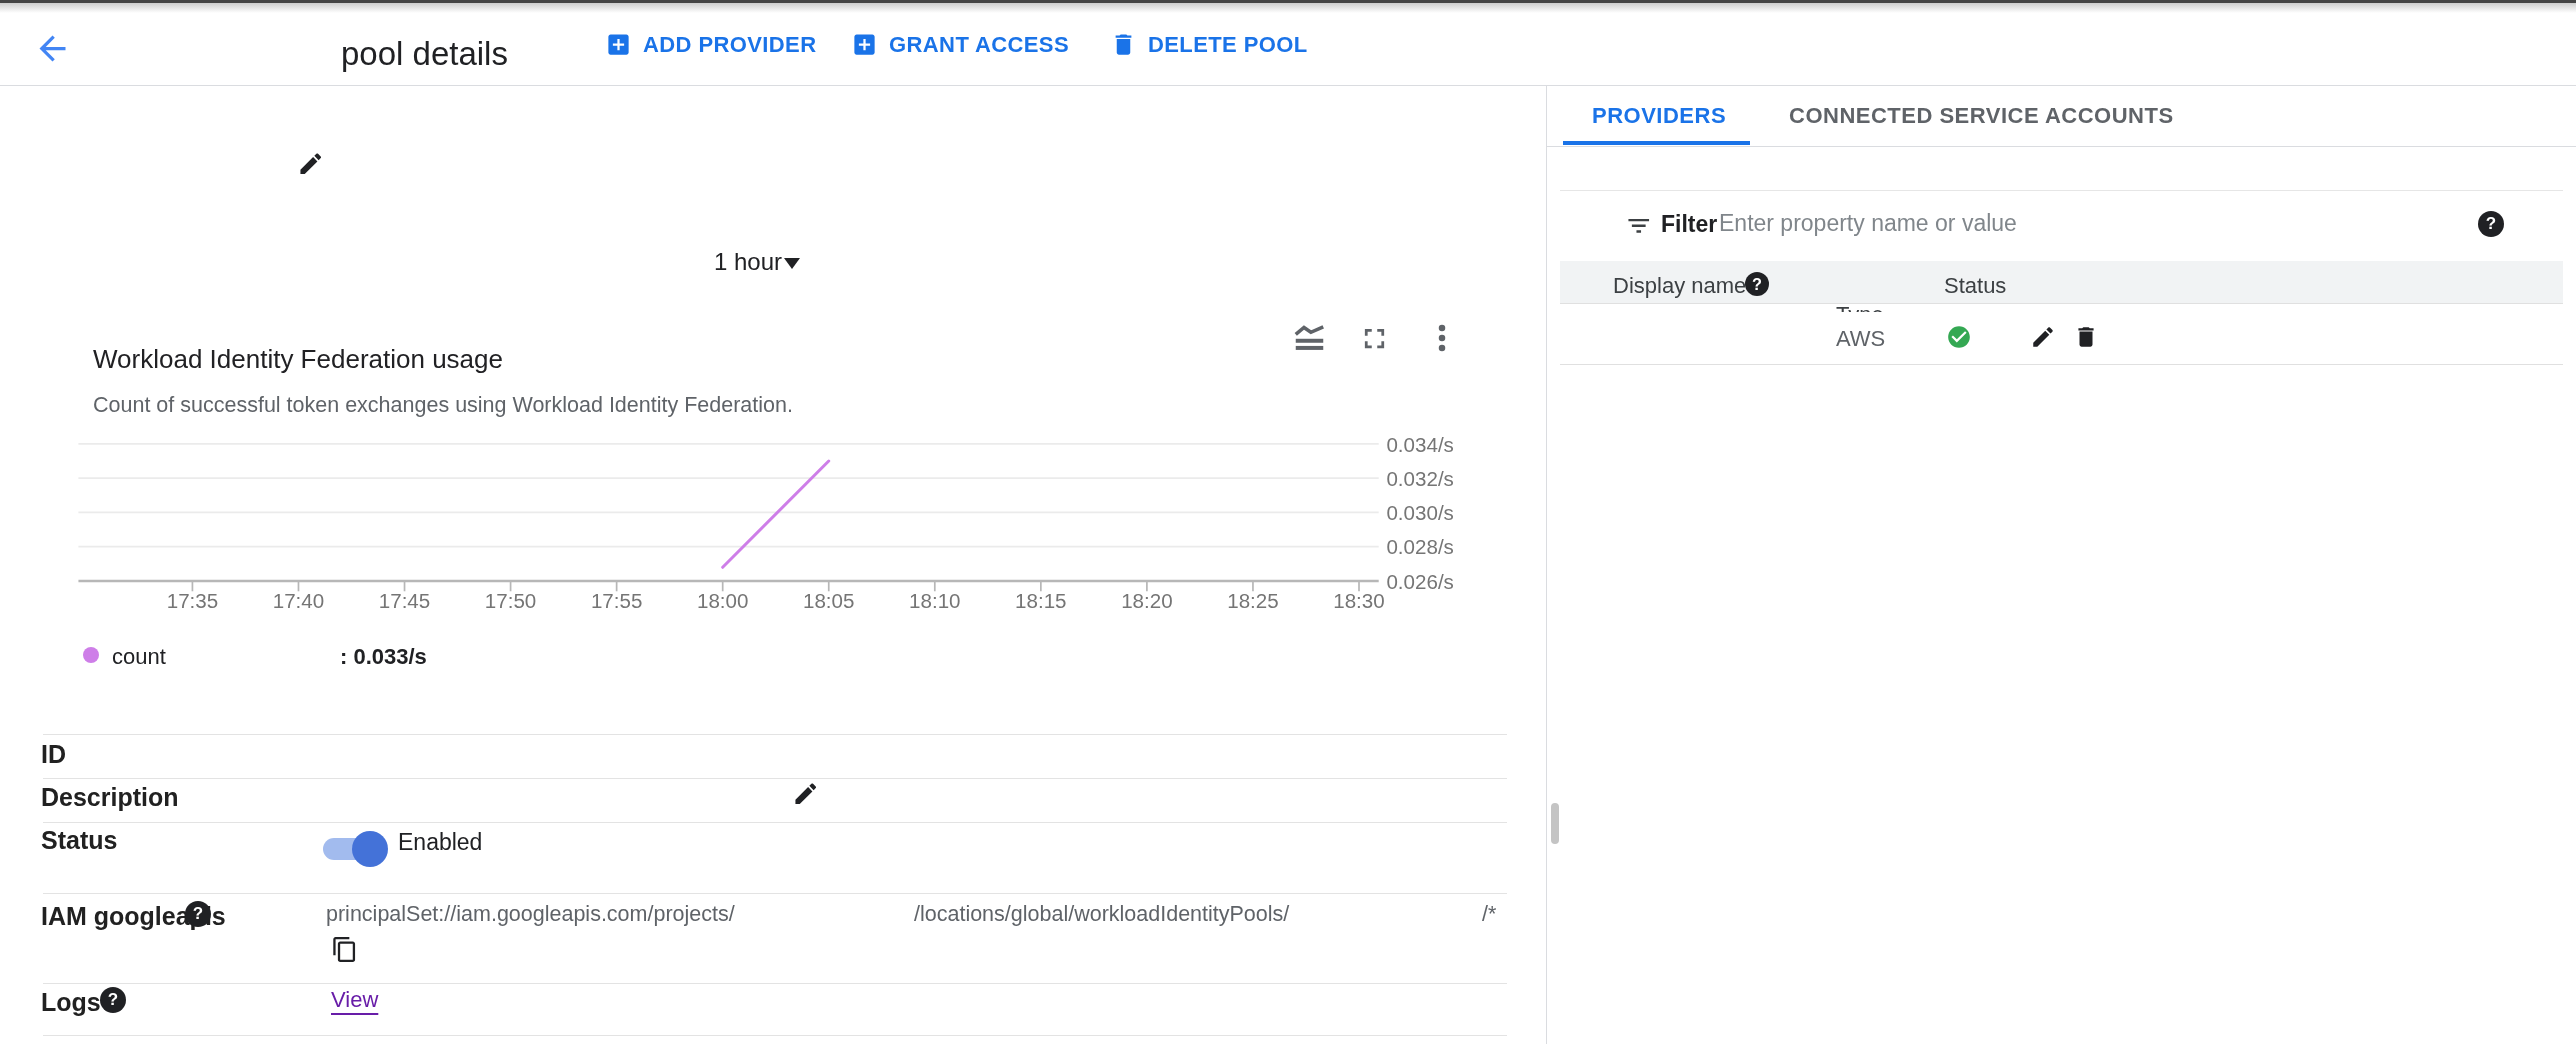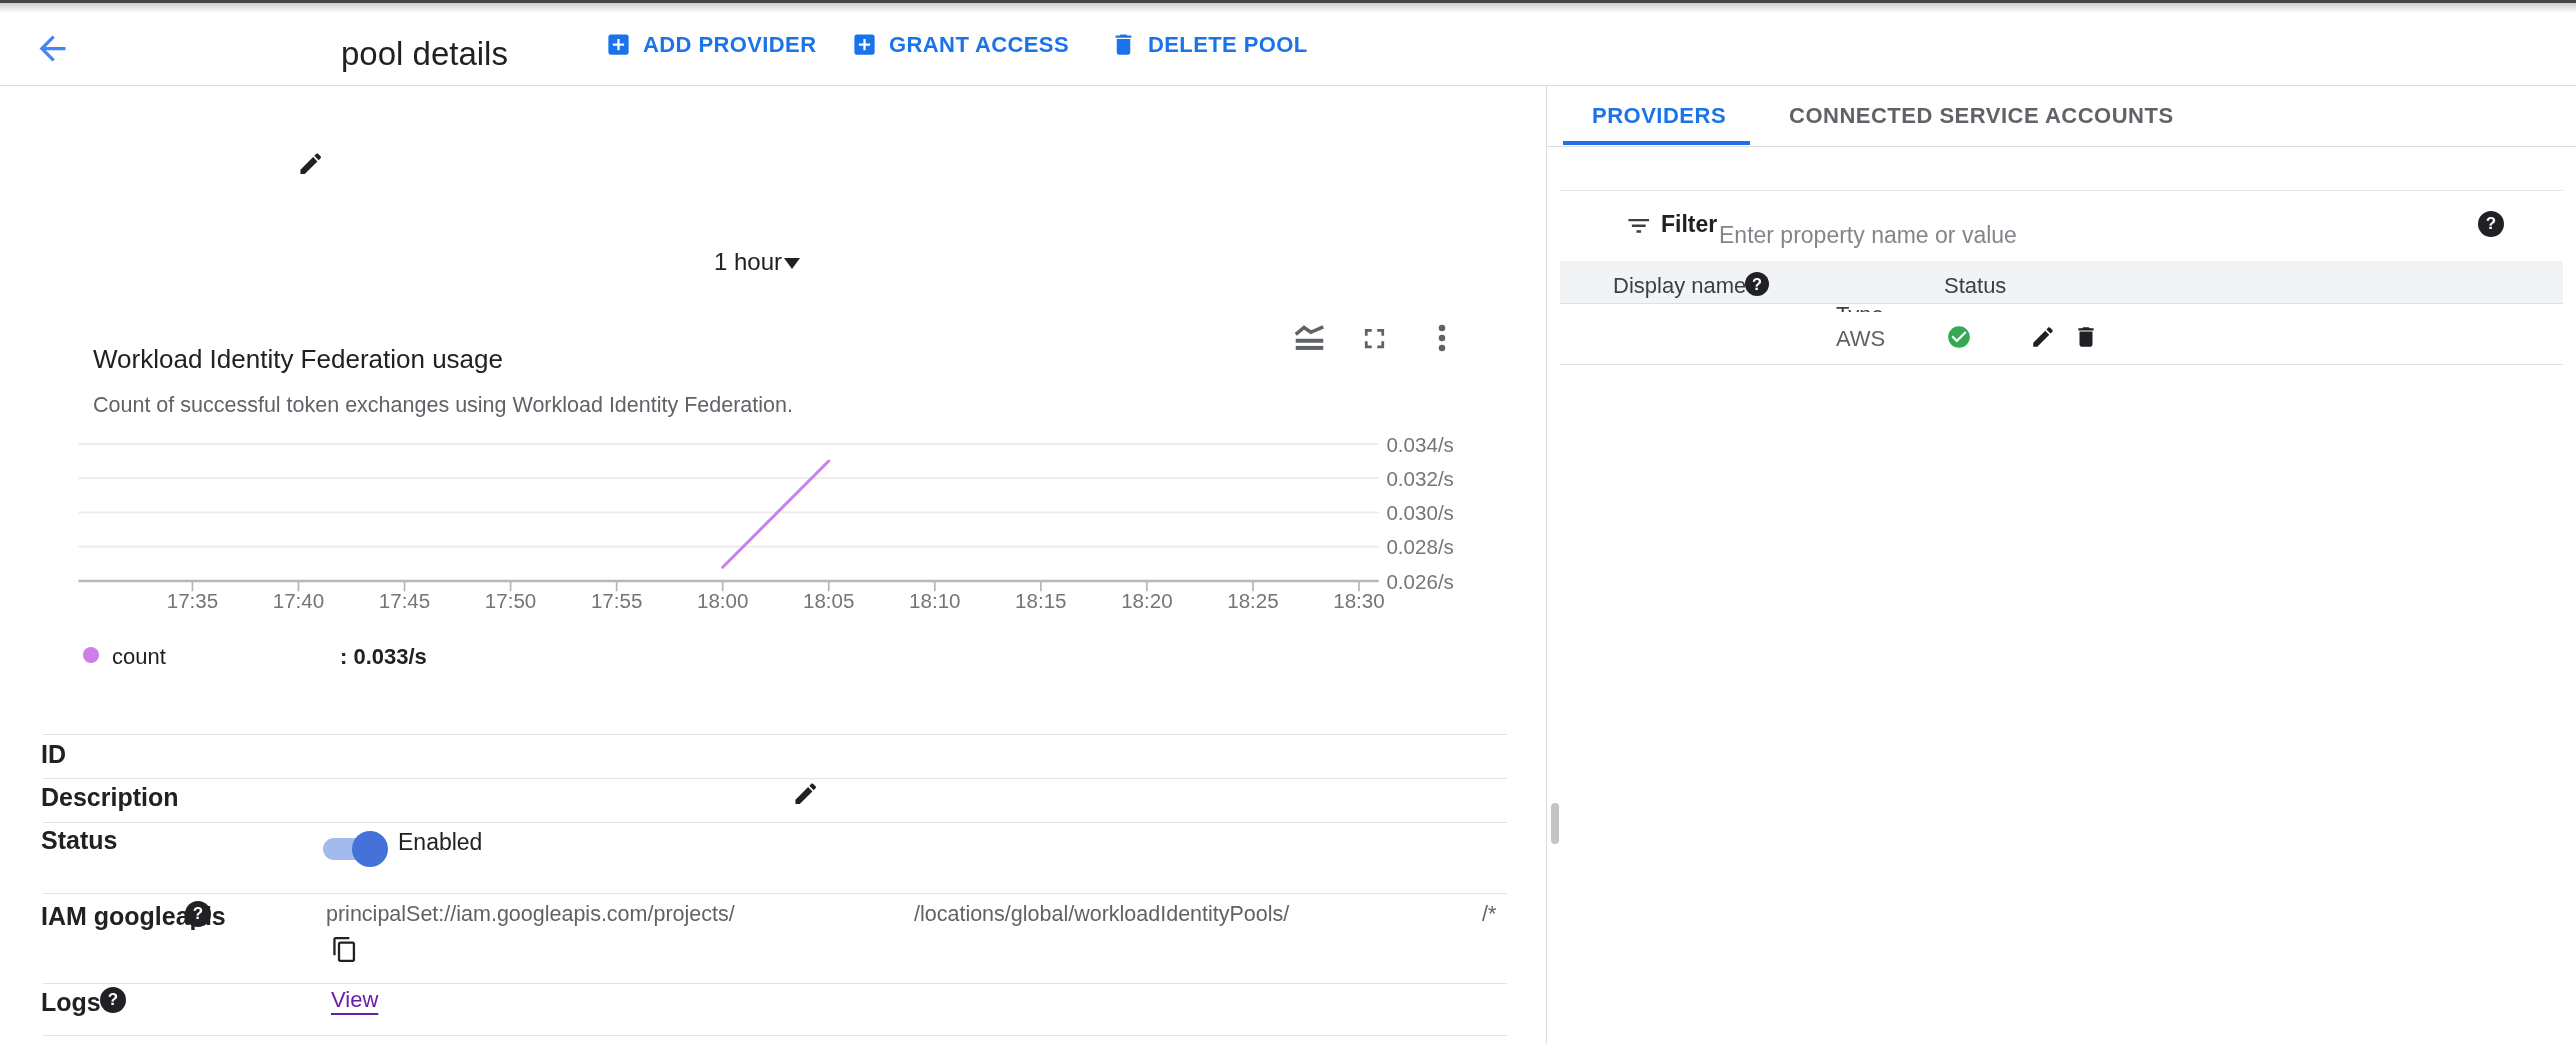--- a/index.html
+++ b/index.html
@@ -48,21 +48,21 @@
 
   .v-divider { position:absolute; left:1546px; top:86px; width:0.9px; height:958px; background:#dadce0; }
   .scroll-thumb { position:absolute; left:1551px; top:803px; width:7.7px; height:41px; border-radius:4.3px; background:#c4c4c4; }
 
   .tab { position:absolute; top:103px; font-size:22px; font-weight:700; letter-spacing:0.5px; }
   .tab.active { color:#1a73e8; }
   .tab.inactive { color:#5f6368; }
   .tab-underline { position:absolute; left:1563px; top:141px; width:187px; height:4.3px; background:#1a73e8; }
 
   .filter-label { position:absolute; left:1661px; top:211px; font-size:23px; font-weight:700; color:#202124; }
-  .filter-input { position:absolute; left:1719px; top:216px; width:704px; height:39px; border:none; outline:none;
+  .filter-input { position:absolute; left:1719px; top:204px; width:704px; height:39px; border:none; outline:none;
     font-size:23px; color:#202124; background:transparent; }
   .filter-input::placeholder { color:#80868b; }
 
   .thead { position:absolute; left:1560px; top:261px; width:1003px; height:43px; background:#f1f3f4;
     border-bottom:0.9px solid #e0e0e0; }
   .th { position:absolute; top:12px; font-size:22px; color:#3c4043; }
   .trow { position:absolute; left:1560px; top:312px; width:1003px; height:53px; background:#fff;
     border-bottom:0.9px solid #e0e0e0; }
   .td { position:absolute; top:13.7px; font-size:22px; color:#5f6368; }
   .icon-btn { position:absolute; display:flex; align-items:center; justify-content:center; }

